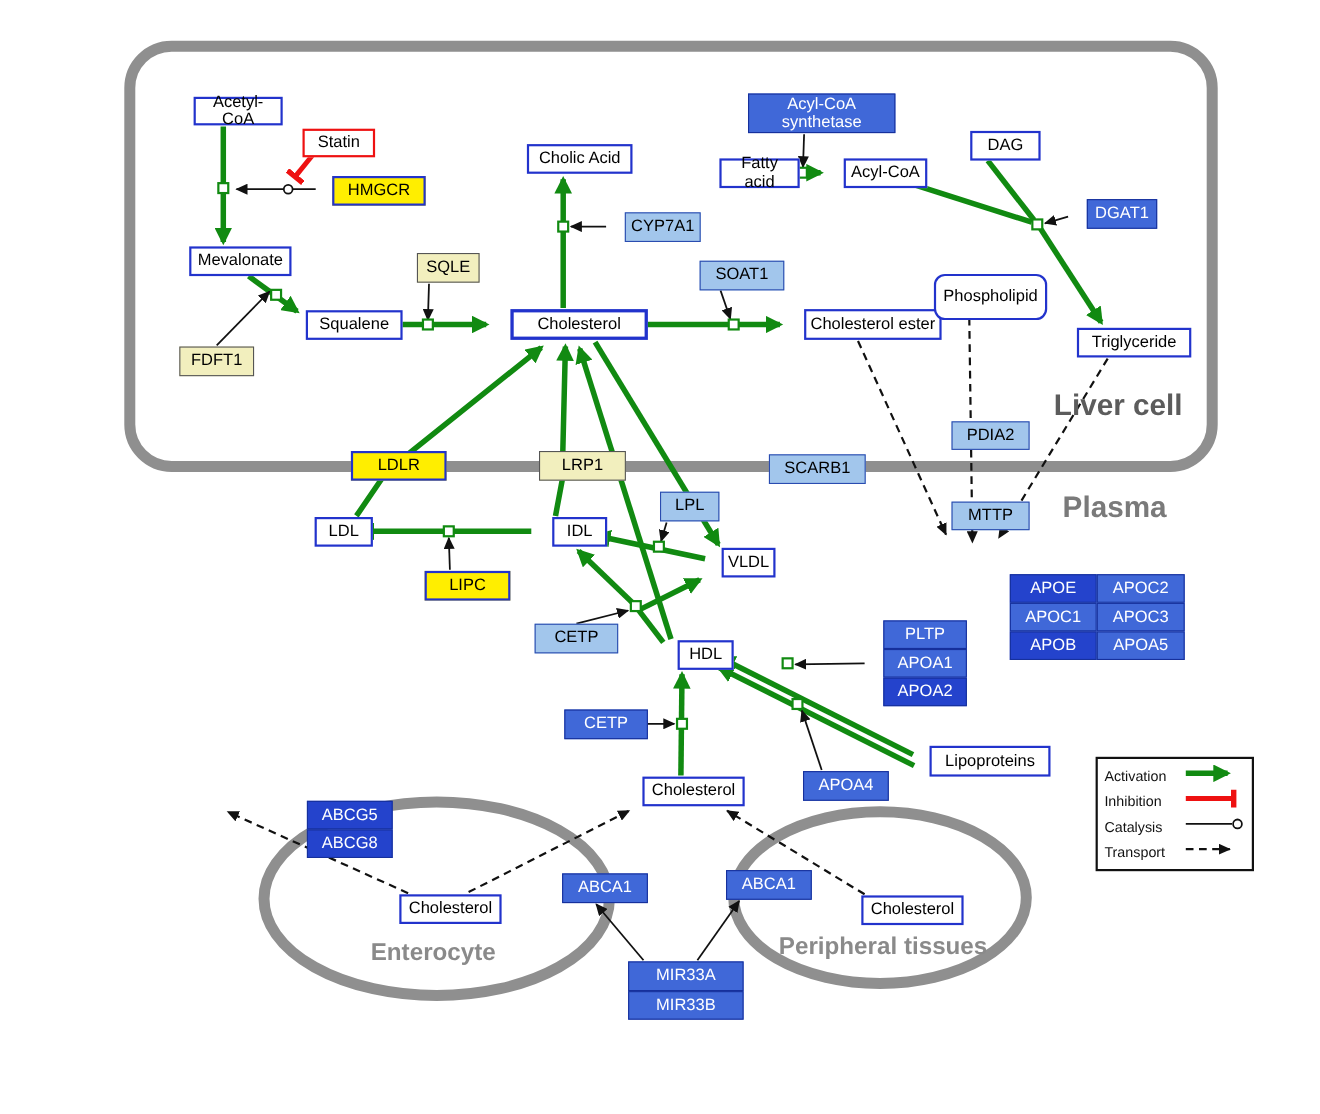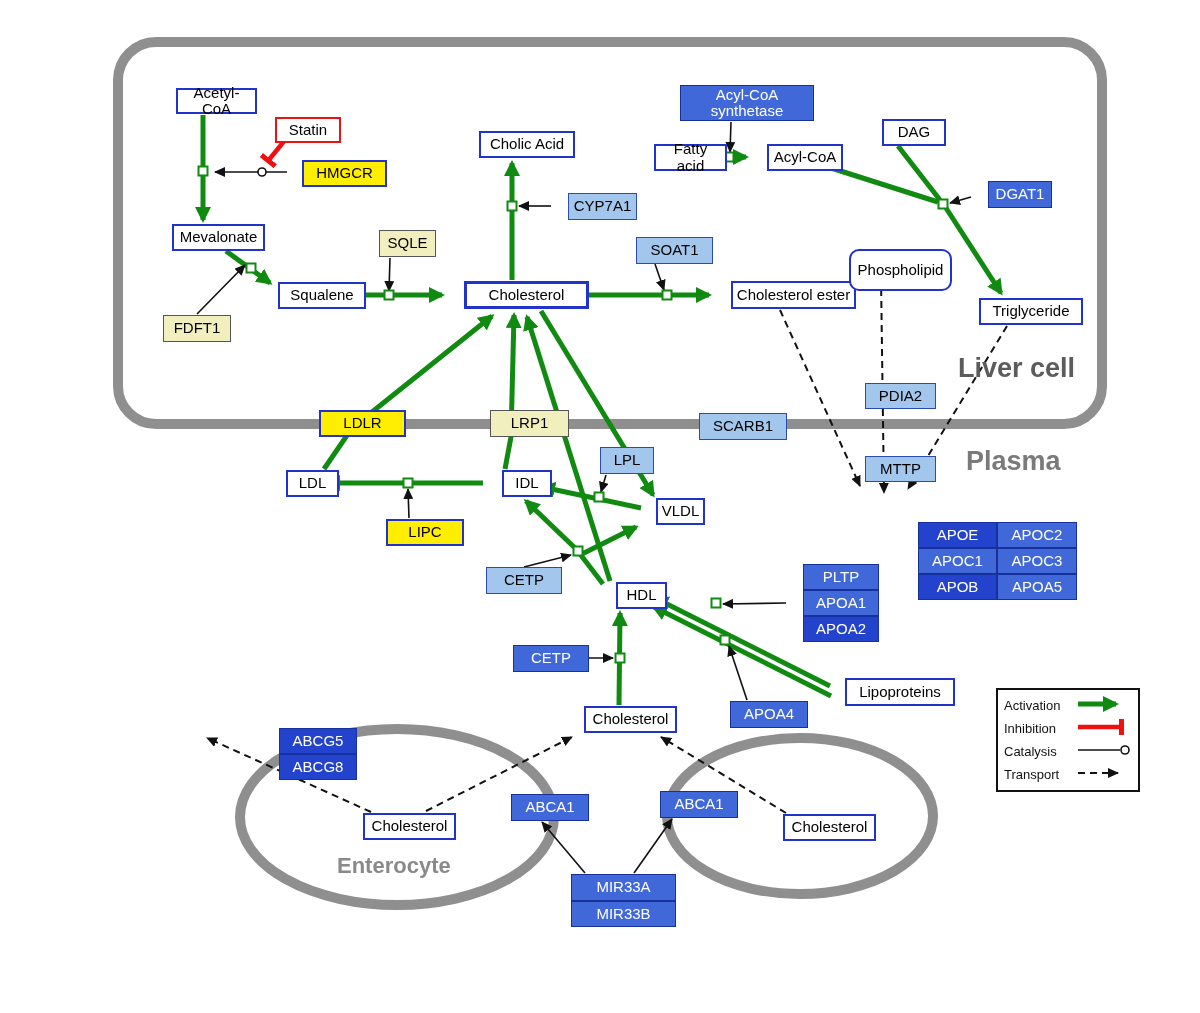--- a/index.html
+++ b/index.html
@@ -178,20 +178,21 @@
       <div class="node gb" style="left: 495px; top: 794px; width: 78px; height: 27px;">ABCA1</div>
       <div class="node gb" style="left: 644px; top: 791px; width: 78px; height: 27px;">ABCA1</div>
       <div class="node m" style="left: 767px; top: 814px; width: 93px; height: 27px;">Cholesterol</div>
       <div class="node gb" style="left: 555px; top: 874px; width: 105px; height: 27px;">MIR33A</div>
       <div class="node gb" style="left: 555px; top: 901px; width: 105px; height: 26px;">MIR33B</div>
     </div>
 
   <div class="comp-label lbl-liver">Liver cell</div>
   <div class="comp-label lbl-plasma">Plasma</div>
   <div class="comp-label lbl-enterocyte">Enterocyte</div>
+  <div class="comp-label lbl-peripheral">Peripheral tissues</div>
 
   <div class="legend">
     <div id="legend-items">
         <div class="legend-row">
           <span>Activation</span>
           <div><svg width="56" height="16">
               <line x1="2" y1="8" x2="40" y2="8" class="act" marker-end="url(#arr-act)"></line>
             </svg></div>
         </div>
         <div class="legend-row">

